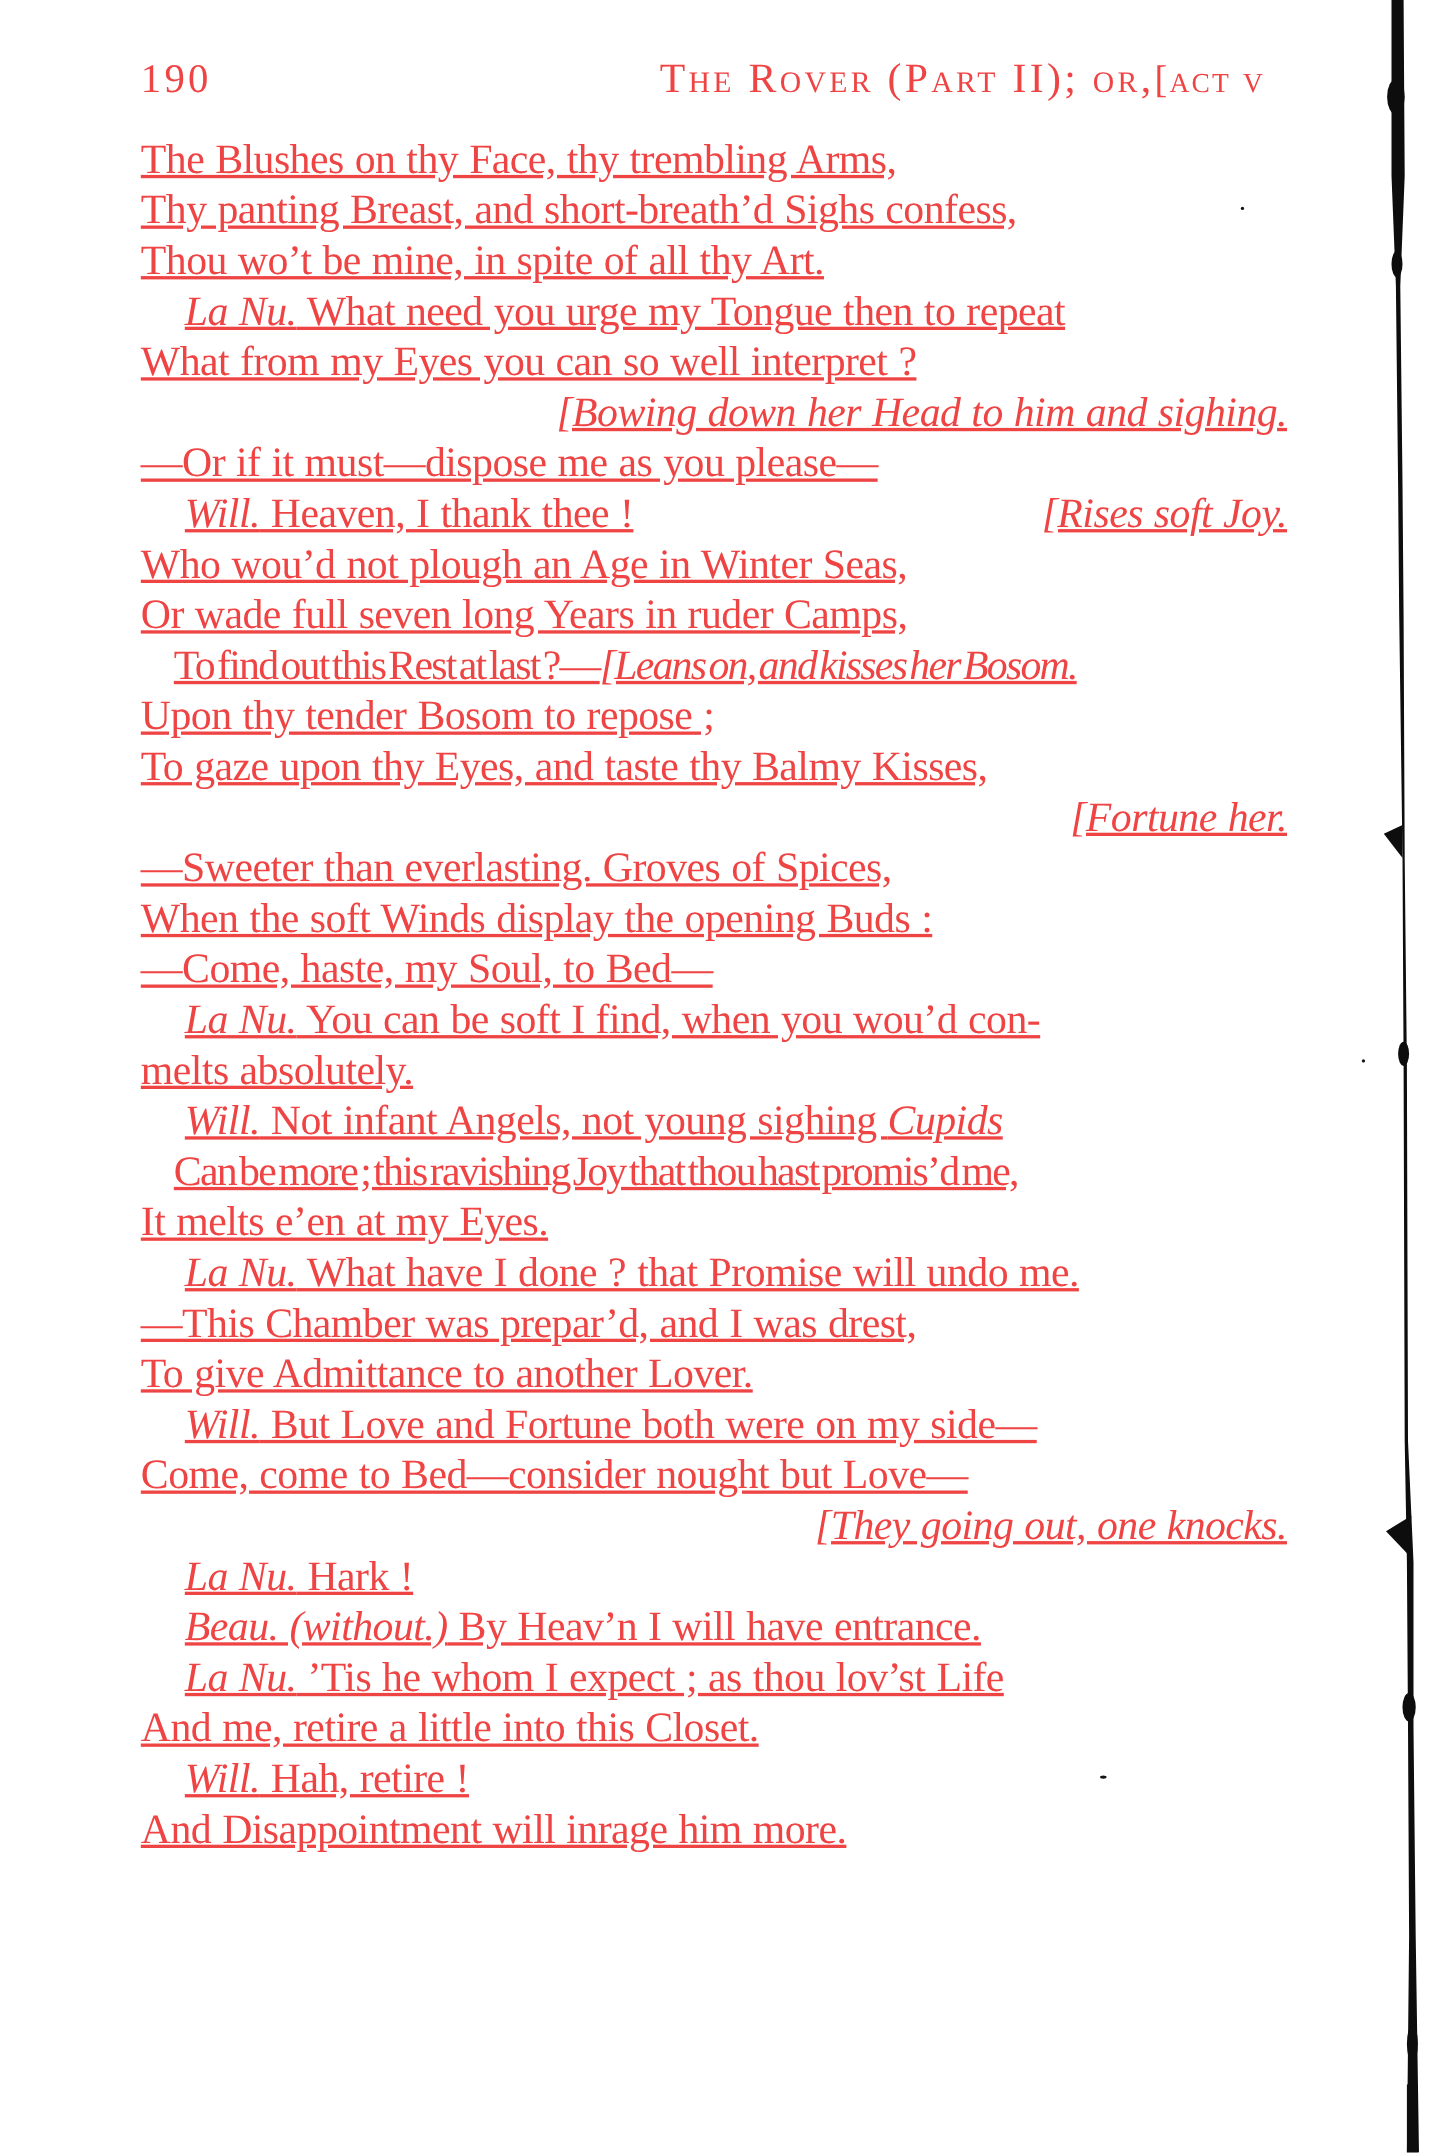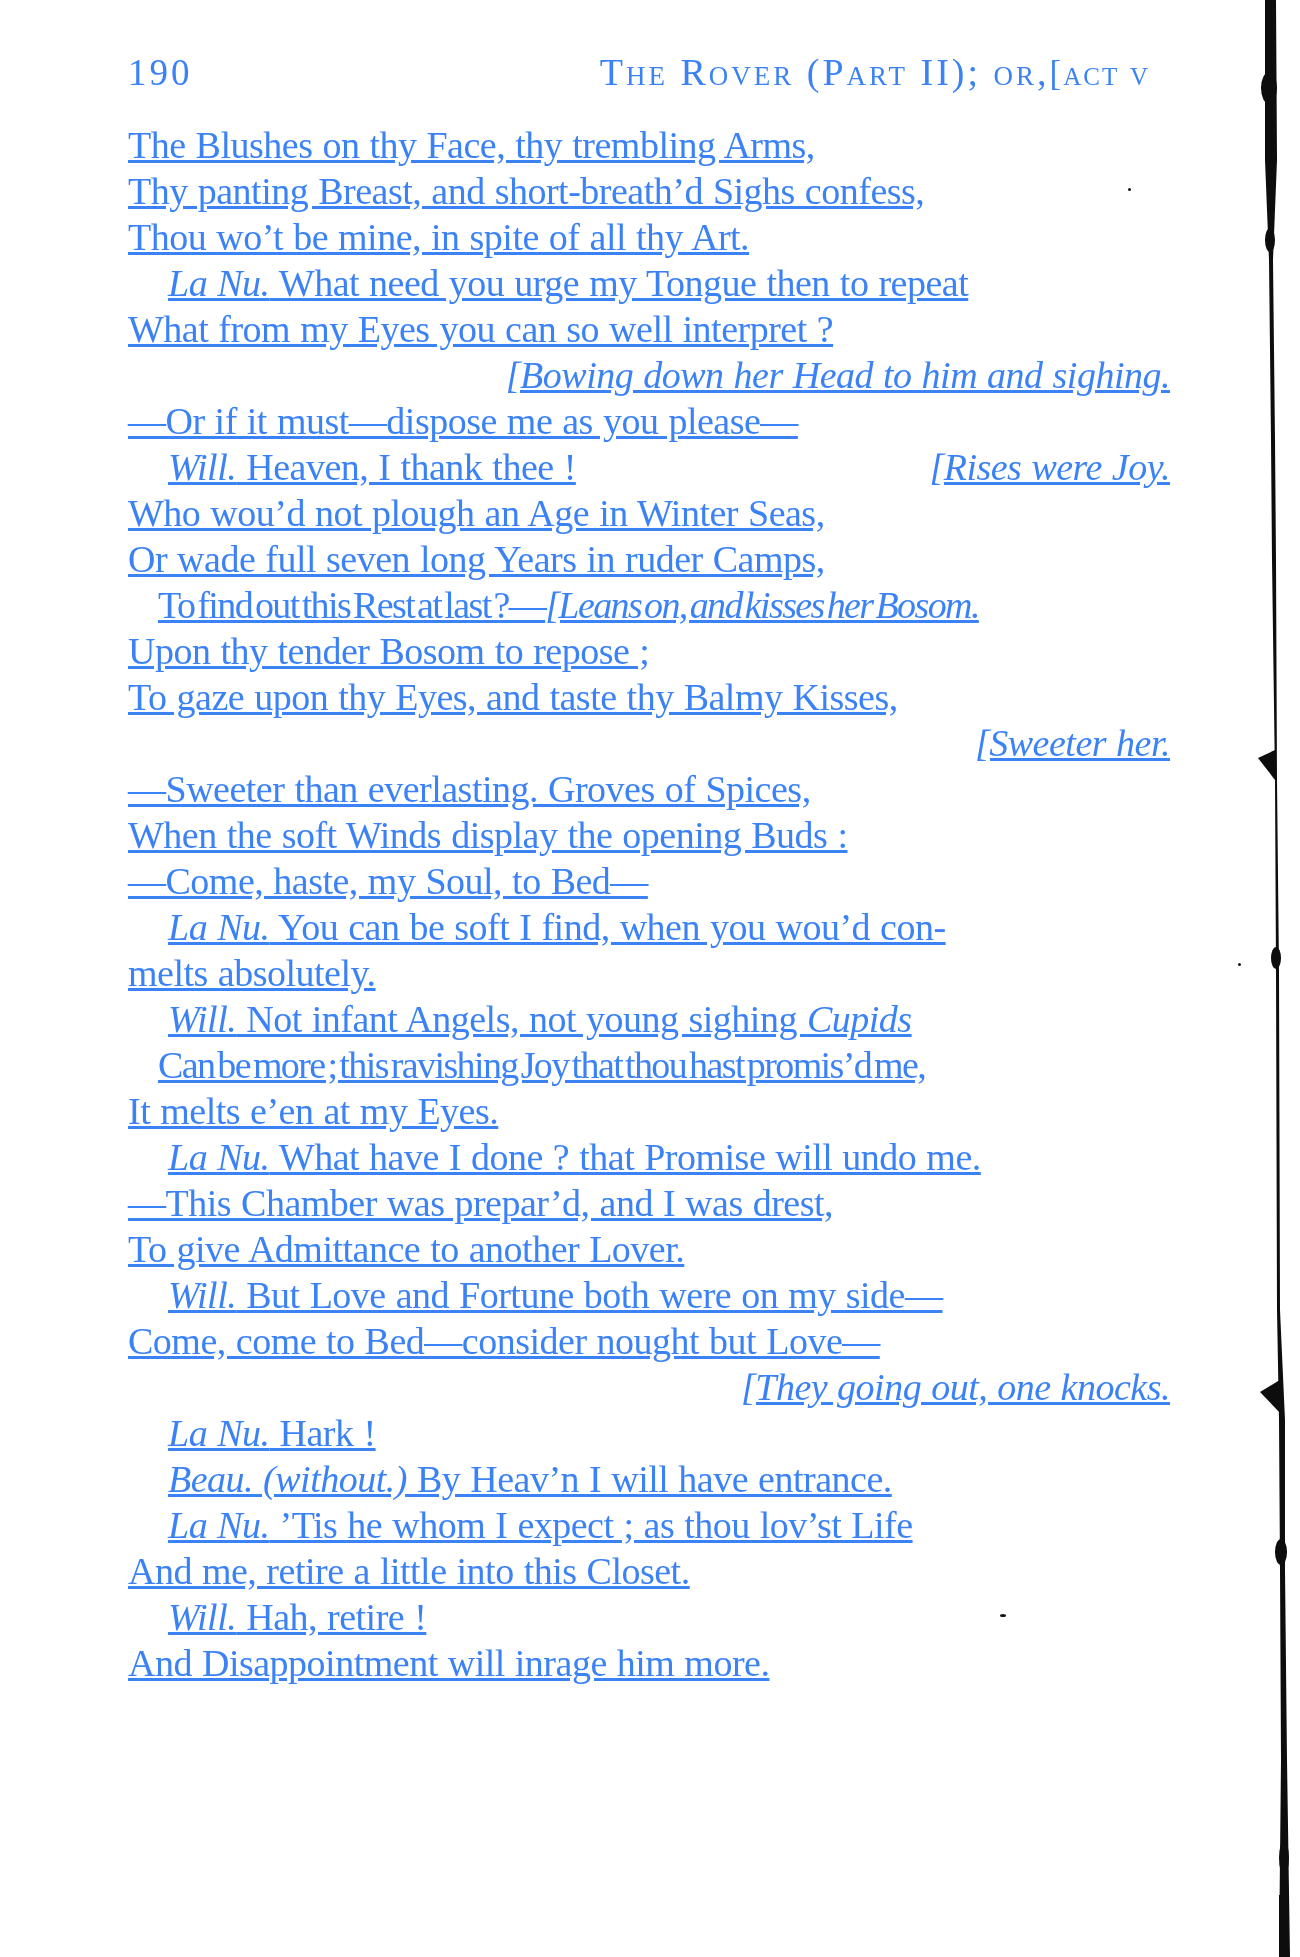--- a/index.html
+++ b/index.html
@@ -7,21 +7,21 @@
     padding: 0;
     background: #ffffff;
   }
   .page {
     position: relative;
     width: 1300px;
     height: 1957px;
     background: #ffffff;
     overflow: hidden;
     font-family: "Liberation Serif", "DejaVu Serif", serif;
-    color: #3b82f6;
+    color: #ef4444;
   }
   .header {
     position: absolute;
     top: 50px;
     left: 128px;
     width: 1042px;
     display: flex;
     align-items: baseline;
   }
   .page-number {
@@ -93,27 +93,27 @@
   </div>
 
   <div class="text-body">
       <div class="line"><span>The Blushes on thy Face, thy trembling Arms,</span></div>
       <div class="line"><span>Thy panting Breast, and short-breath’d Sighs confess,</span></div>
       <div class="line"><span>Thou wo’t be mine, in spite of all thy Art.</span></div>
       <div class="line indent"><span class="italic">La Nu.</span><span> What need you urge my Tongue then to repeat</span></div>
       <div class="line"><span>What from my Eyes you can so well interpret ?</span></div>
       <div class="line right"><span class="italic">[Bowing down her Head to him and sighing.</span></div>
       <div class="line"><span>—Or if it must—dispose me as you please—</span></div>
-      <div class="line indent split"><span><span class="italic">Will.</span><span> Heaven, I thank thee !</span></span><span><span class="italic">[Rises were Joy.</span></span></div>
+      <div class="line indent split"><span><span class="italic">Will.</span><span> Heaven, I thank thee !</span></span><span><span class="italic">[Rises soft Joy.</span></span></div>
       <div class="line"><span>Who wou’d not plough an Age in Winter Seas,</span></div>
       <div class="line"><span>Or wade full seven long Years in ruder Camps,</span></div>
       <div class="line tight"><span>To find out this Rest at last ?—</span><span class="italic">[Leans on, and kisses her Bosom.</span></div>
       <div class="line"><span>Upon thy tender Bosom to repose ;</span></div>
       <div class="line"><span>To gaze upon thy Eyes, and taste thy Balmy Kisses,</span></div>
-      <div class="line right"><span class="italic">[Sweeter her.</span></div>
+      <div class="line right"><span class="italic">[Fortune her.</span></div>
       <div class="line"><span>—Sweeter than everlasting. Groves of Spices,</span></div>
       <div class="line"><span>When the soft Winds display the opening Buds :</span></div>
       <div class="line"><span>—Come, haste, my Soul, to Bed—</span></div>
       <div class="line indent"><span class="italic">La Nu.</span><span> You can be soft I find, when you wou’d con-</span></div>
       <div class="line"><span>melts absolutely.</span></div>
       <div class="line indent"><span class="italic">Will.</span><span> Not infant Angels, not young sighing </span><span class="italic">Cupids</span></div>
       <div class="line tight"><span>Can be more ; this ravishing Joy that thou hast promis’d me,</span></div>
       <div class="line"><span>It melts e’en at my Eyes.</span></div>
       <div class="line indent"><span class="italic">La Nu.</span><span> What have I done ? that Promise will undo me.</span></div>
       <div class="line"><span>—This Chamber was prepar’d, and I was drest,</span></div>

